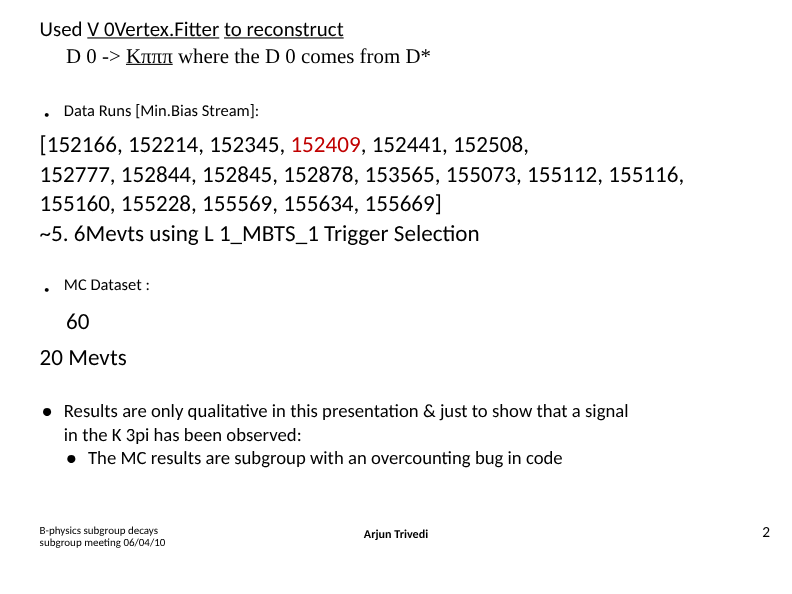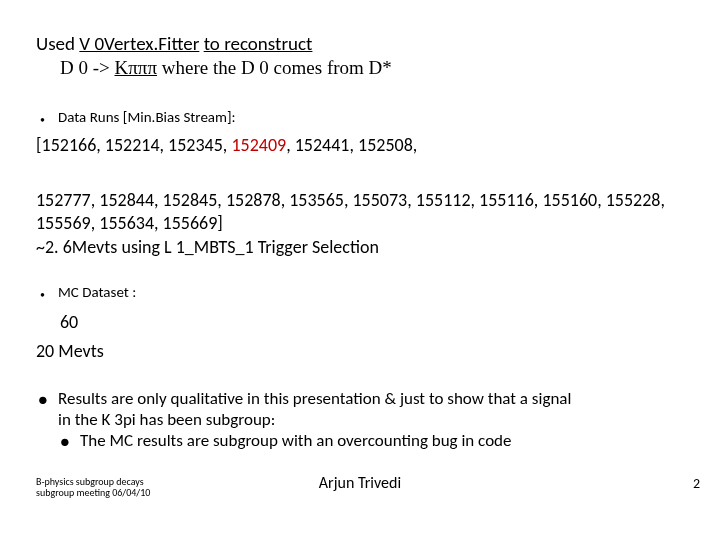--- a/index.html
+++ b/index.html
@@ -1,36 +1,36 @@
 <!DOCTYPE html>
 <html><head>
 <meta charset="utf-8">
 <style>
   * { margin: 0; padding: 0; box-sizing: border-box; }
   html, body { width: 720px; height: 540px; background: #fff; font-family: Calibri, Arial, sans-serif; color: #000; }
-  .slide { position: relative; width: 720px; height: 540px; padding: 32px 36px 20px 36px; }
+  .slide { position: relative; width: 720px; height: 540px; padding: 16px 36px 20px 36px; }
   .title-block { font-size: 19px; line-height: 1.25; margin-bottom: 28px; }
   .title-line2 { padding-left: 24px; font-family: Liberation Serif, serif; }
   .underline { text-decoration: underline; }
   .bullet-row { display: flex; align-items: flex-start; margin-bottom: 8px; }
   .bullet-dot { width: 22px; flex: 0 0 22px; font-size: 10px; padding-top: 5px; padding-left: 4px; }
   .sub-label { font-size: 15px; }
-  .body-block { font-size: 18px; line-height: 1.3; margin-bottom: 6px; }
+  .body-block { font-size: 21px; line-height: 1.3; margin-bottom: 6px; }
   .body-block .indent { padding-left: 24px; display: block; margin-top: 10px; }
   .red { color: #c00000; }
   .section-gap { height: 18px; }
   .results-block { font-size: 17px; line-height: 1.25; }
   .results-row { display: flex; align-items: flex-start; }
   .results-dot { width: 22px; flex: 0 0 22px; font-size: 16px; padding-left: 2px; padding-top: 2px; }
   .results-text { flex: 1; }
   .results-indent { padding-left: 22px; }
   .footer-left { position: absolute; left: 36px; bottom: 42px; font-size: 10px; line-height: 1.1; color: #000; }
-  .footer-center { position: absolute; left: 0; right: 0; bottom: 48px; text-align: center; font-size: 16px; }
+  .footer-center { position: absolute; left: 0; right: 0; bottom: 48px; text-align: center; font-size: 11px; font-weight: bold; }
   .footer-right { position: absolute; right: 20px; bottom: 48px; font-size: 14px; }
-  .mc-line2-wrap { display:flex;margin-top:32px; }
+  .mc-line2-wrap { display:flex; }
 </style>
 </head>
 <body>
 
 <div class="slide">
 
   <div class="title-block">
     <div>
       <span>Used  </span><span class="underline">V 0Vertex.Fitter</span><span> </span><span class="underline">to reconstruct</span>
     </div>
@@ -45,21 +45,21 @@
   </div>
 
   <div class="body-block">
     <div>
       <span>[152166, 152214, 152345, </span><span class="red">152409</span><span>, 152441, 152508,</span>
     </div>
     <div class="mc-line2-wrap">
       <span style="flex:0 0 0px"></span>
       <span style="flex:1"><span>152777, 152844, 152845, 152878, 153565, 155073, 155112, 155116, 155160, 155228, 155569, 155634, 155669]</span></span>
     </div>
-    <div>~2. 6Mevts using L 1_MBTS_1 Trigger Selection</div>
+    <div>~5. 6Mevts using L 1_MBTS_1 Trigger Selection</div>
   </div>
 
   <div class="section-gap"></div>
 
   <div class="bullet-row">
     <div class="bullet-dot">•</div>
     <div class="sub-label">MC Dataset :</div>
   </div>
 
   <div class="body-block">
@@ -67,21 +67,21 @@
   </div>
   <div class="body-block">20 Mevts</div>
 
   <div class="section-gap"></div>
 
   <div class="results-block">
     <div class="results-row">
       <div class="results-dot">●</div>
       <div class="results-text">
         <span>Results are only qualitative in this presentation &amp; just to show that a signal</span><br>
-        <span>in the K 3pi has been subgroup:</span>
+        <span>in the K 3pi has been observed:</span>
       </div>
     </div>
     <div class="results-row results-indent">
       <div class="results-dot">●</div>
       <div class="results-text">The MC results are subgroup with an overcounting bug in code</div>
     </div>
   </div>
 
   <div class="footer-left">
     <div>B-physics subgroup decays</div>

